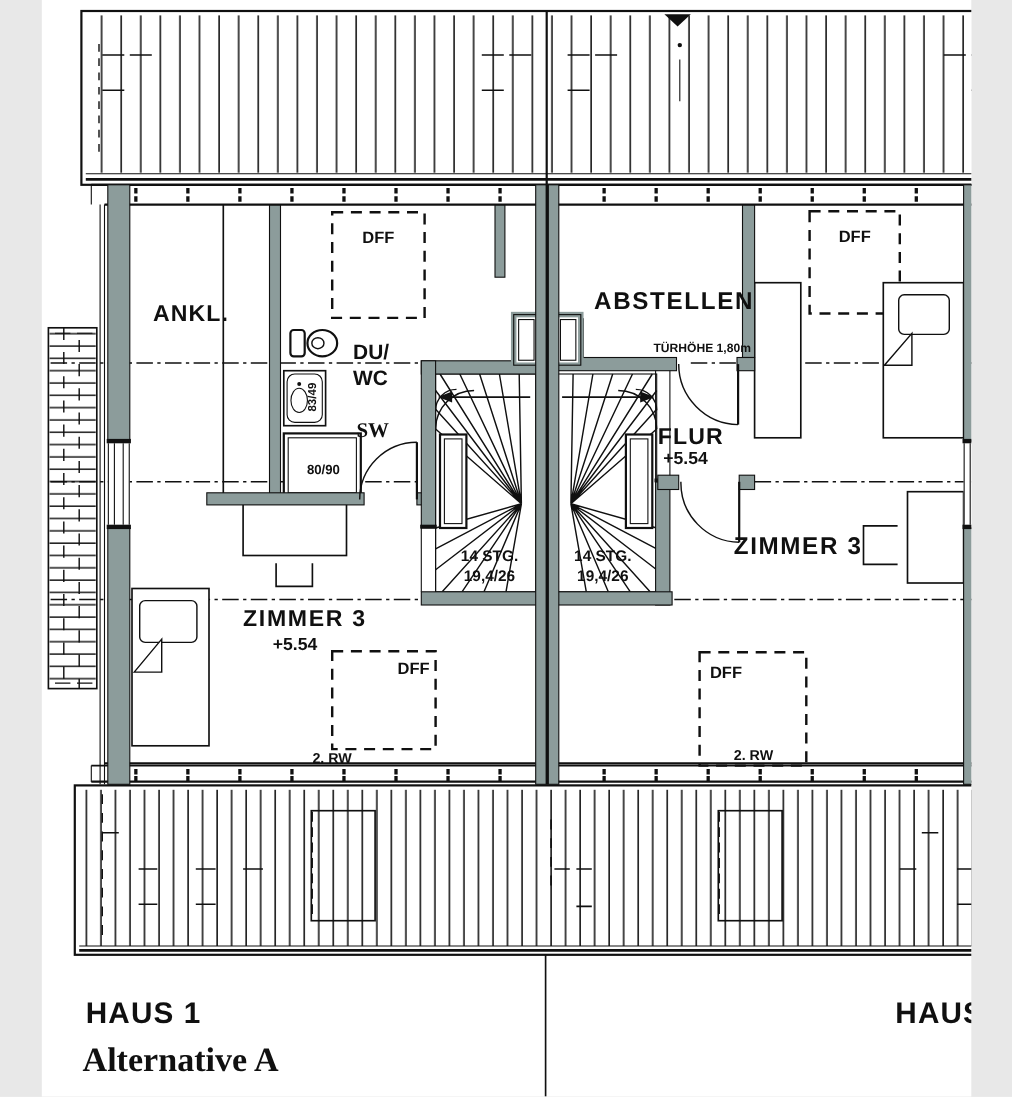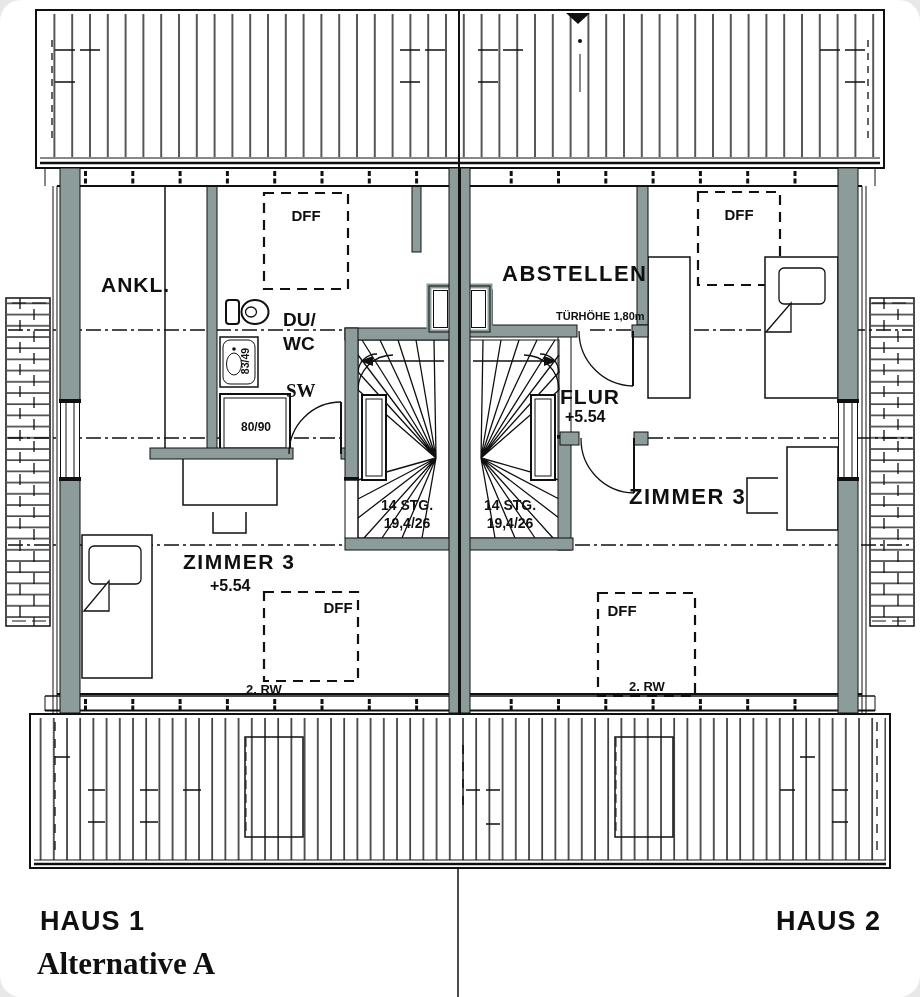--- a/index.html
+++ b/index.html
@@ -1,16 +1,16 @@
 <!DOCTYPE html>
 <html style="--wall-color: #8c9c9b;"><head>
 <meta charset="utf-8">
 <style>
   html,body{margin:0;padding:0;background:#e8e8e8;}
-  .stage{width:920px;height:997px;background:#fff;position:relative;margin:0 auto;overflow:hidden;border-radius:21px;}
+  .stage{width:845px;height:997px;background:#fff;position:relative;margin:0 auto;overflow:hidden;}
   svg{display:block;}
   text{font-family:"Liberation Sans",sans-serif;fill:#101010;}
   .serif{font-family:"Liberation Serif",serif;}
   .b{font-weight:bold;}
   .wall{fill:var(--wall-color,#8c9c9b);stroke:#101010;stroke-width:1;}
   .s1{stroke:#101010;stroke-width:1;fill:none;}
   .s13{stroke:#101010;stroke-width:1.3;fill:none;}
   .s15{stroke:#101010;stroke-width:1.5;fill:none;}
   .s2{stroke:#101010;stroke-width:2;fill:none;}
   .s25{stroke:#101010;stroke-width:2.5;fill:none;}

